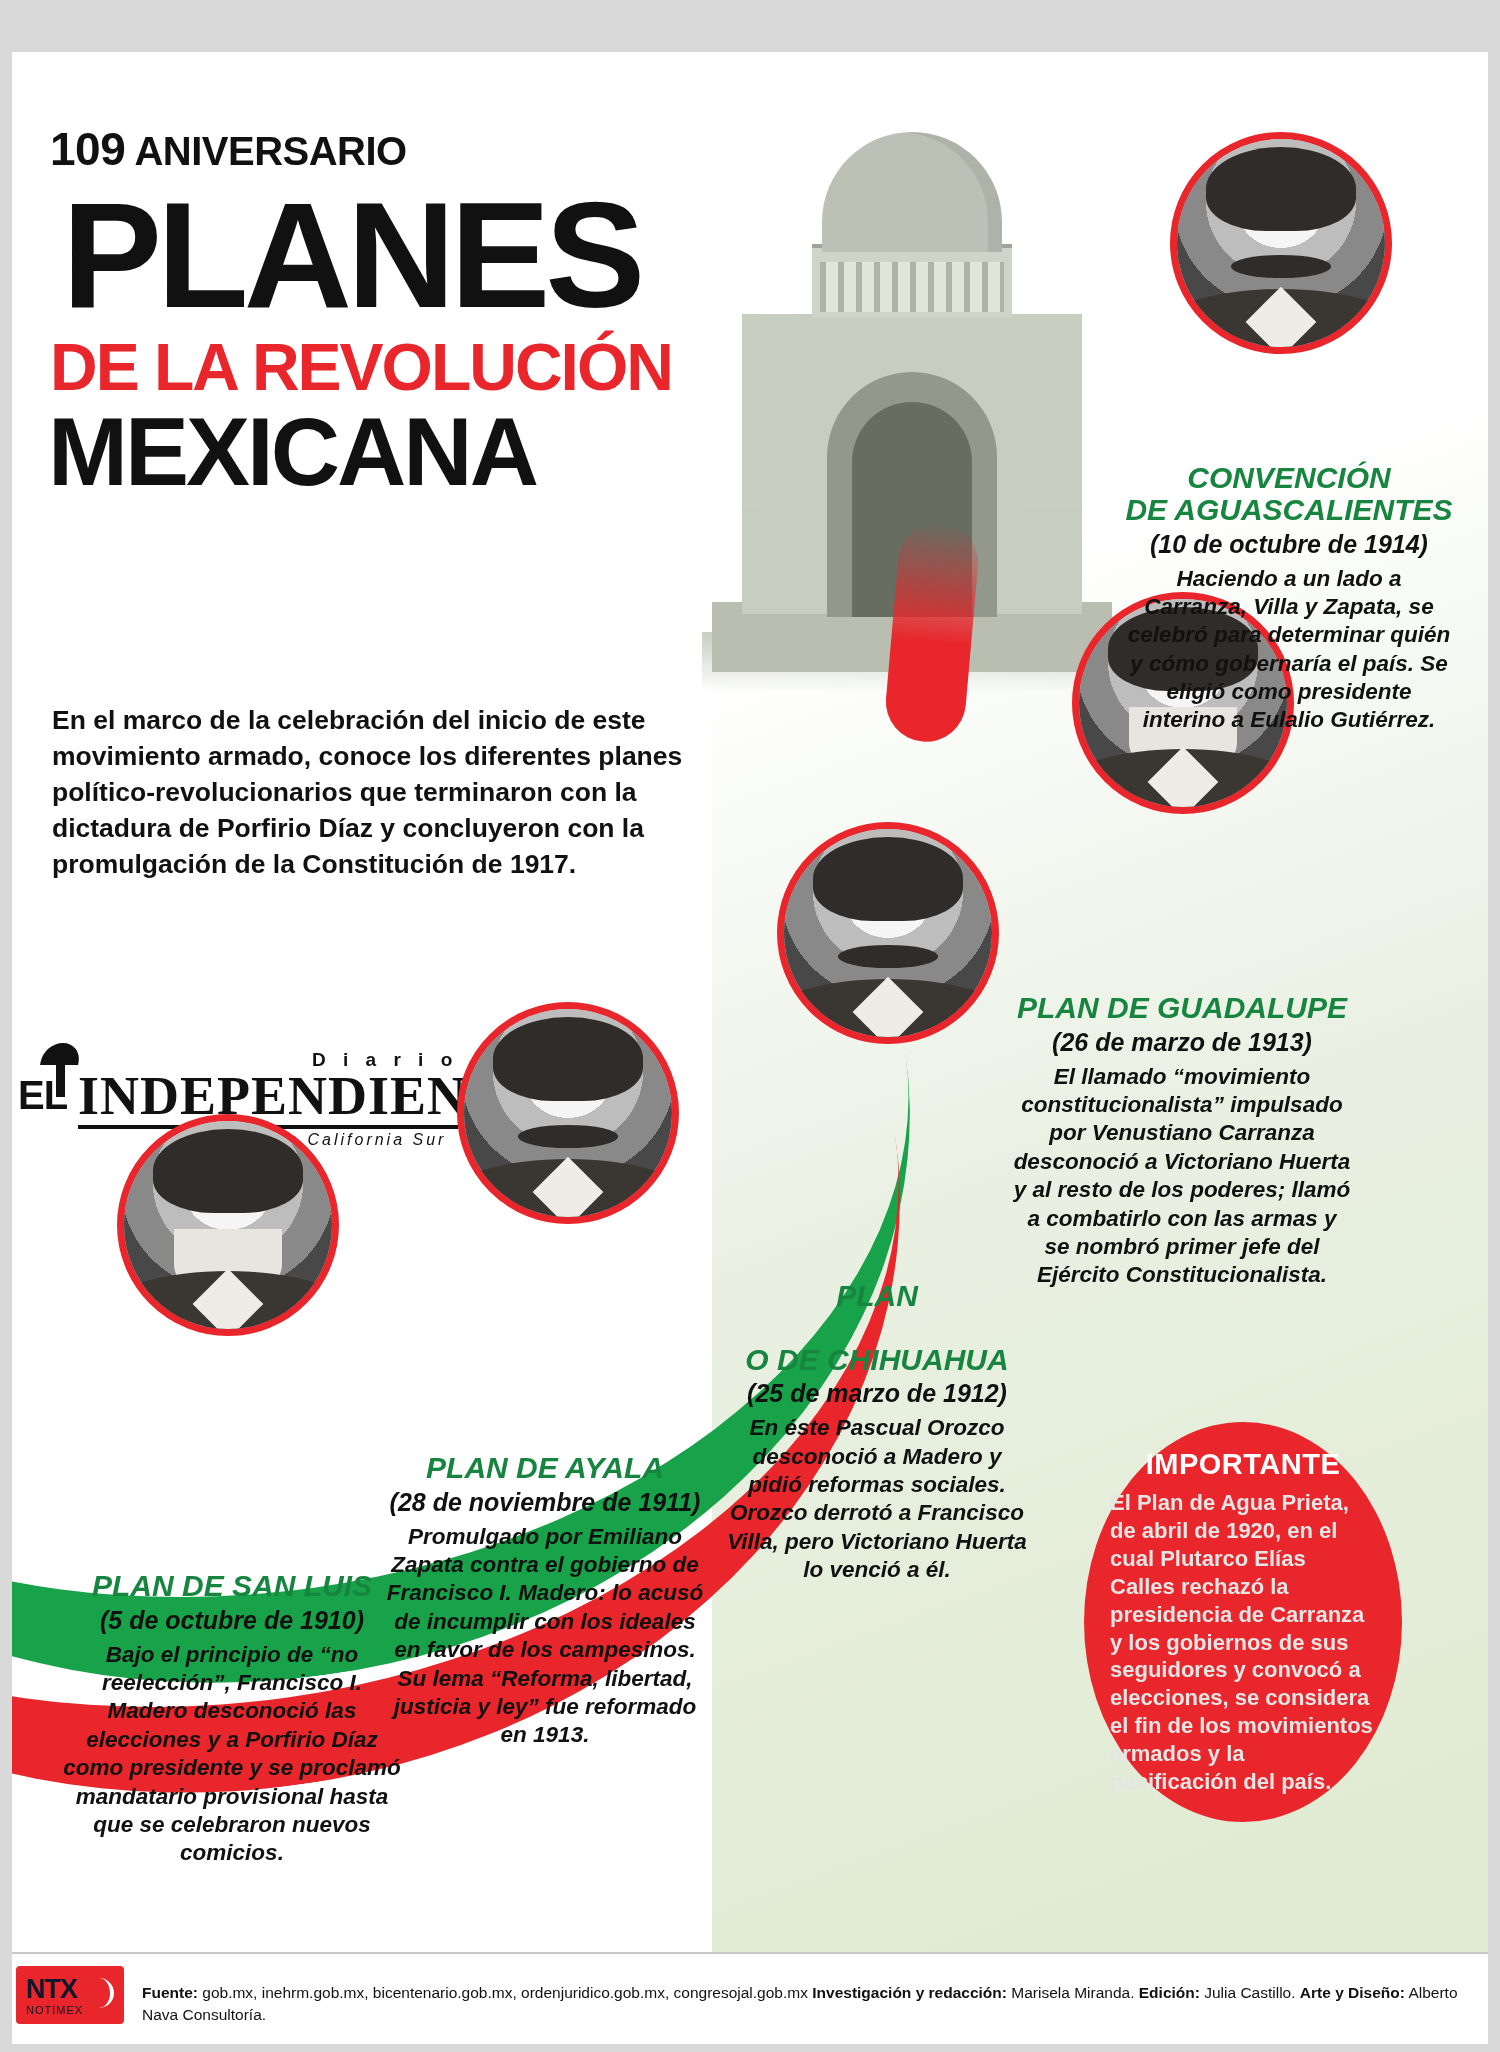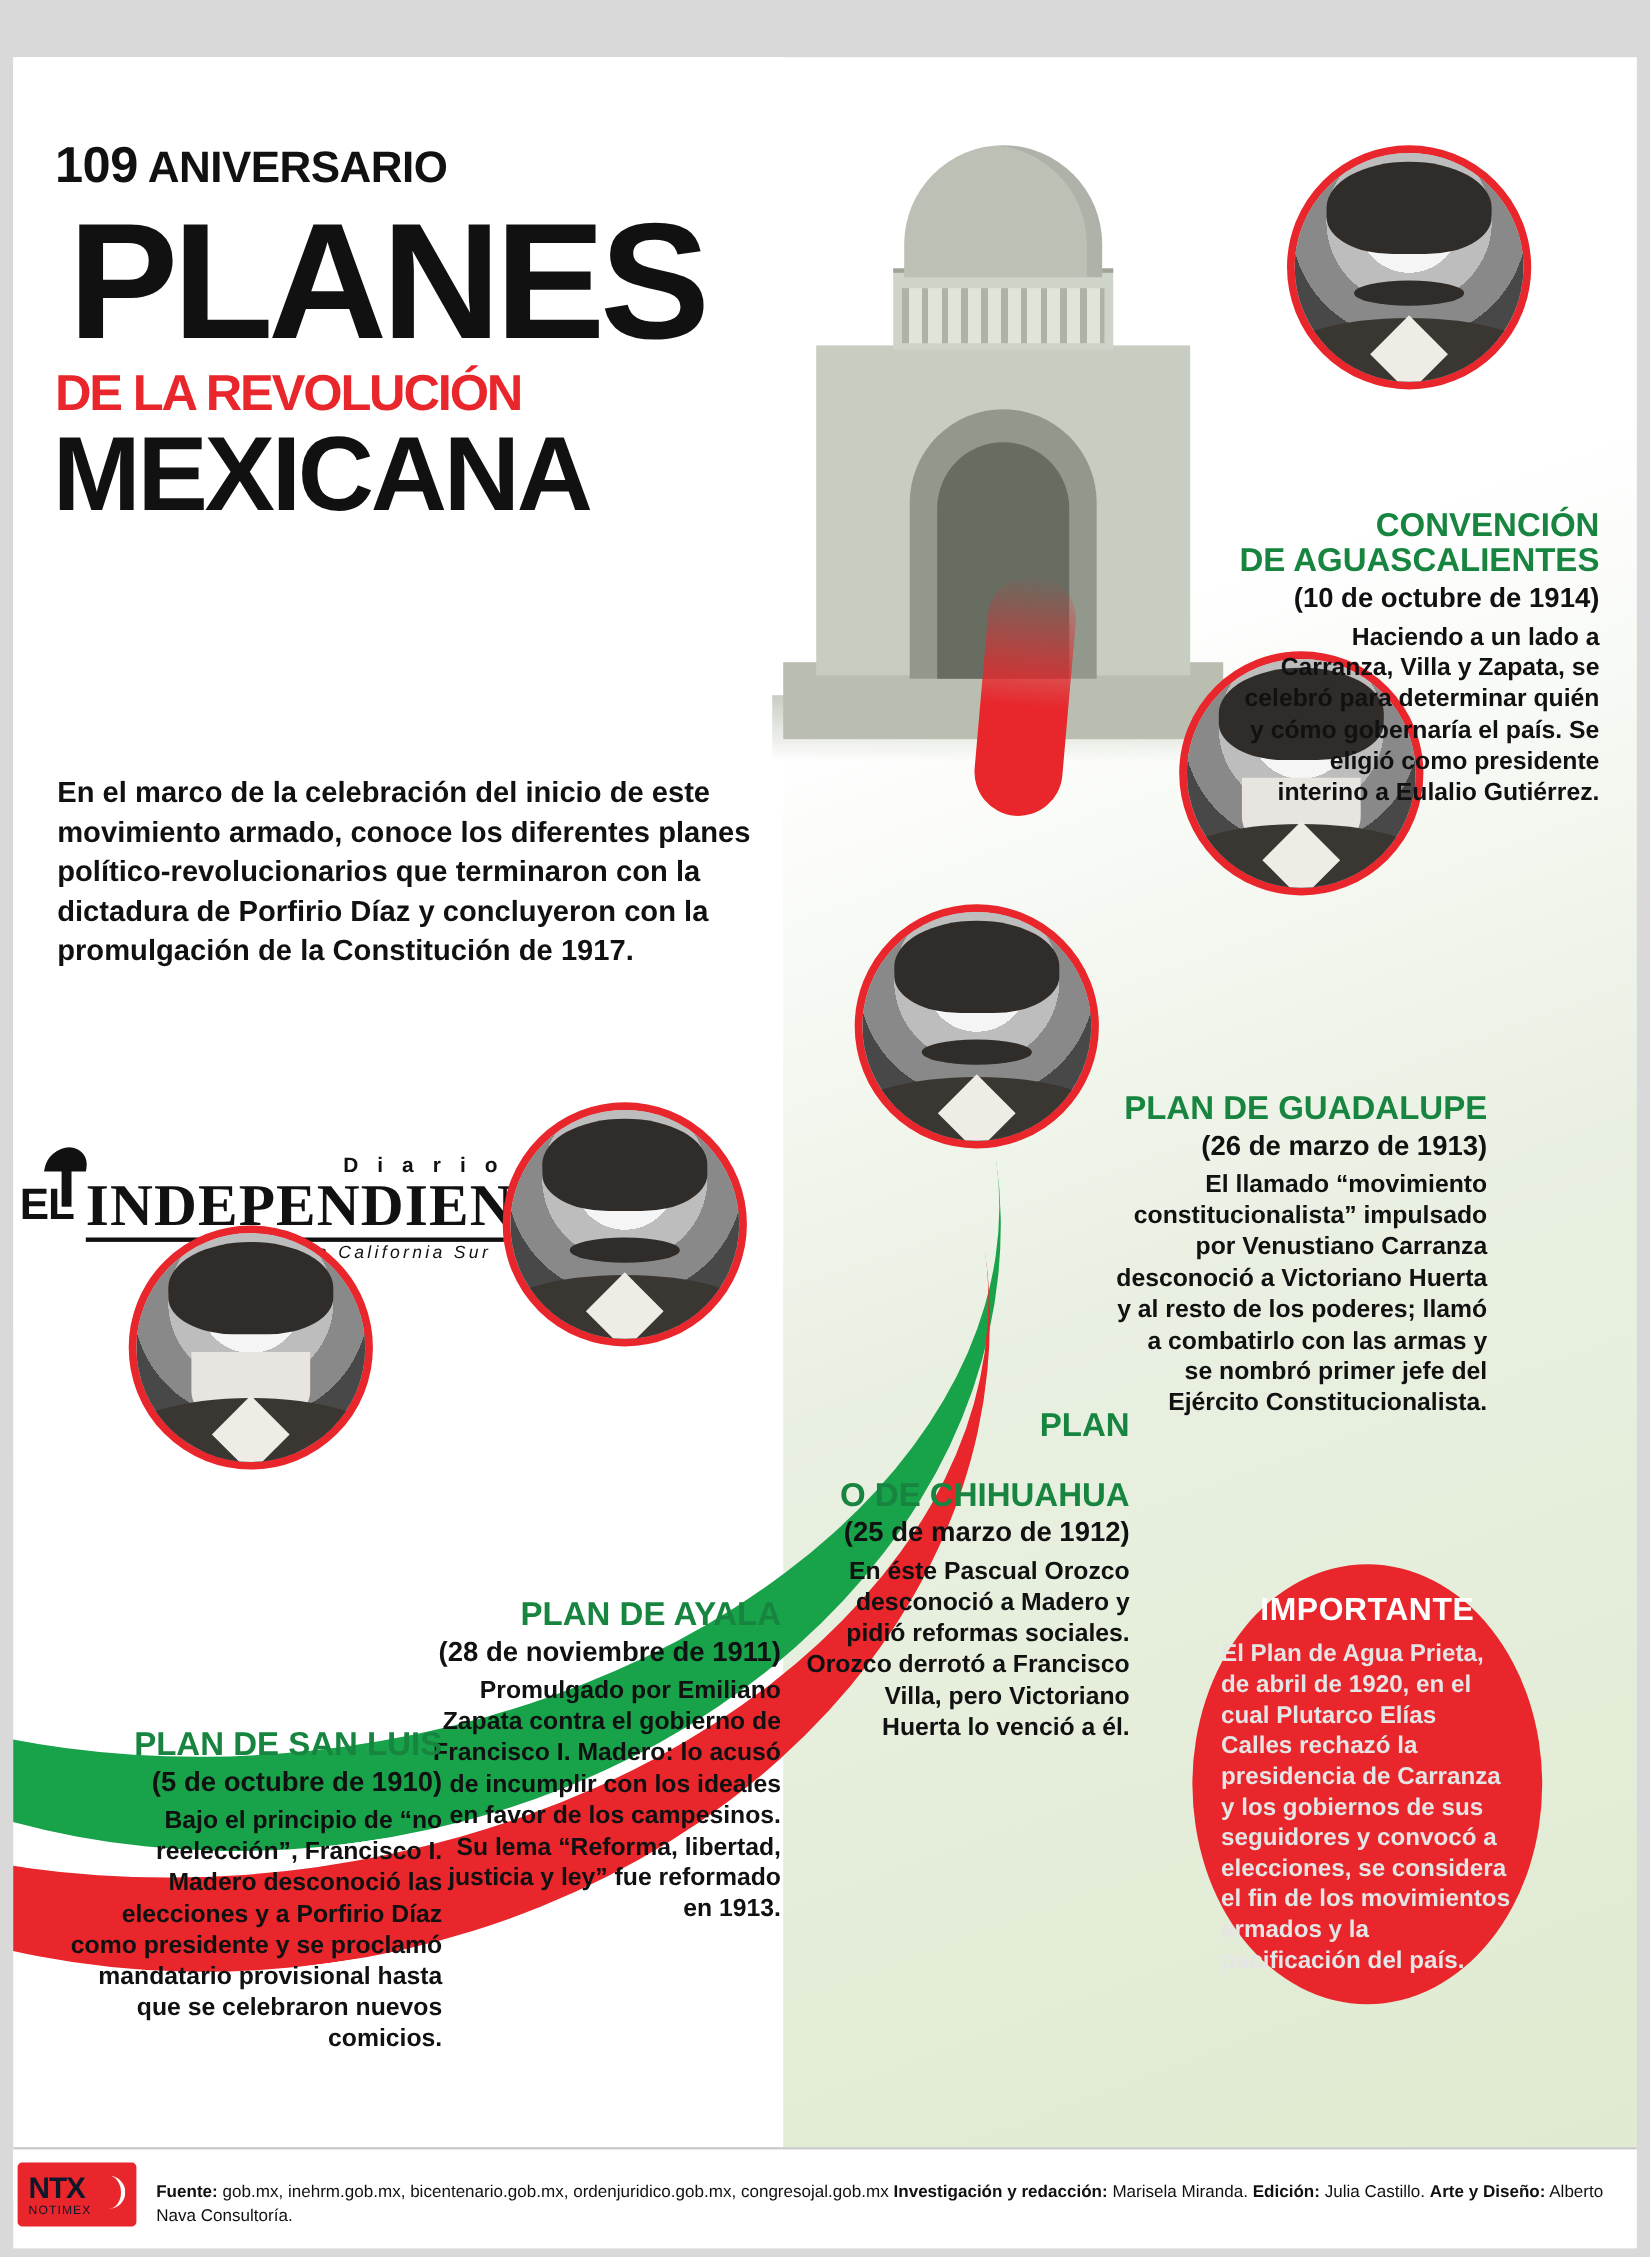--- a/index.html
+++ b/index.html
@@ -157,21 +157,21 @@
   .anniv .num { font-size: 46px; }
   .planes {
     font-size: 150px;
     line-height: 0.84;
     font-weight: bold;
     color: #111111;
     letter-spacing: -5px;
     margin: 16px;
   }
   .delarev {
-    font-size: 46px;
+    font-size: 66px;
     line-height: 1.0;
     font-weight: bold;
     color: #e8262b;
     letter-spacing: -2px;
     margin: 6px 0 0 4px;
   }
   .mexicana {
     font-size: 96px;
     line-height: 1.0;
     font-weight: bold;
@@ -322,21 +322,21 @@
     font-weight: bold;
     color: #111111;
   }
   .block p {
     margin: 0;
     font-size: 22.5px;
     line-height: 1.26;
     color: #111111;
     font-weight: 600;
   }
-  .center { text-align: right; }
+  .center { text-align: center; font-style: italic; }
 
   #block-convencion { left: 1112px; top: 410px; width: 330px; }
   #block-guadalupe  { left: 1000px; top: 940px; width: 340px; }
   #block-empacadora { left: 715px; top: 1228px; width: 300px; }
   #block-ayala      { left: 368px; top: 1400px; width: 330px; }
   #block-sanluis    { left: 50px; top: 1518px; width: 340px; }
 
   
   .important {
     position: absolute;

